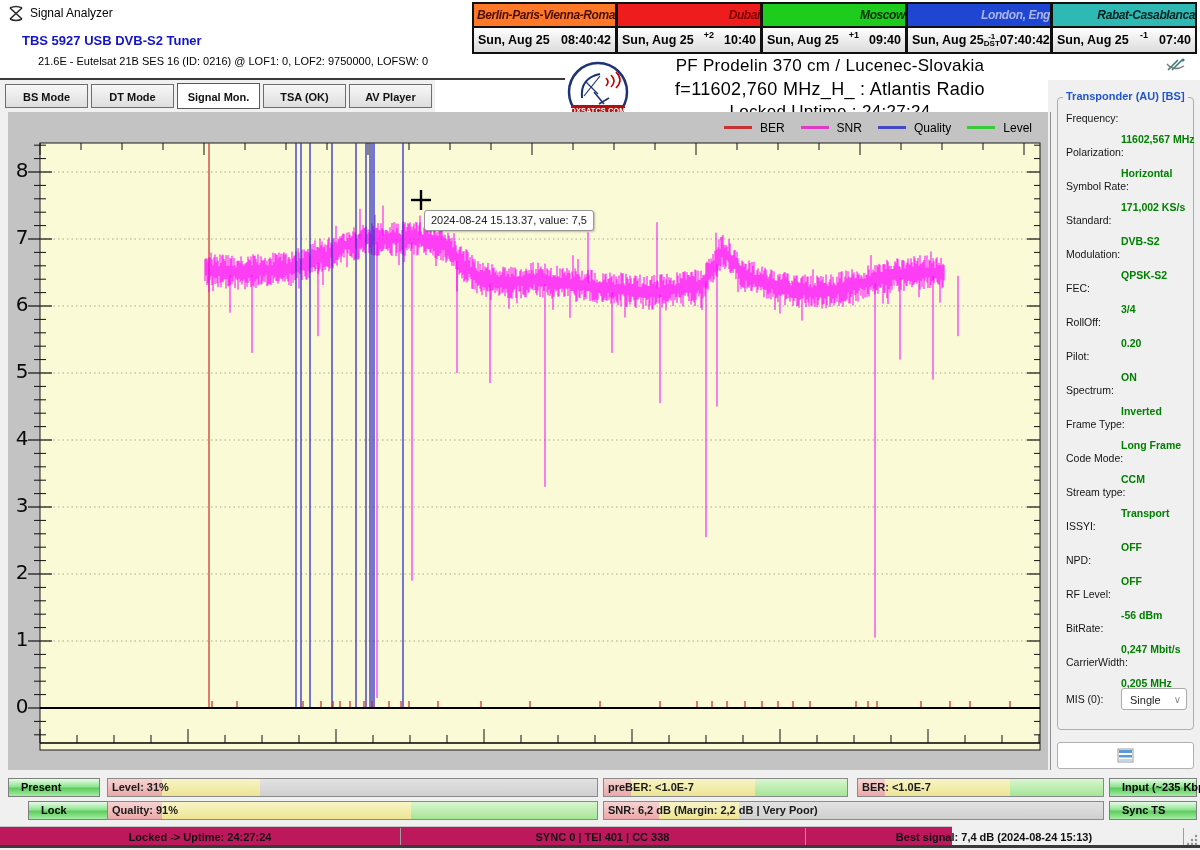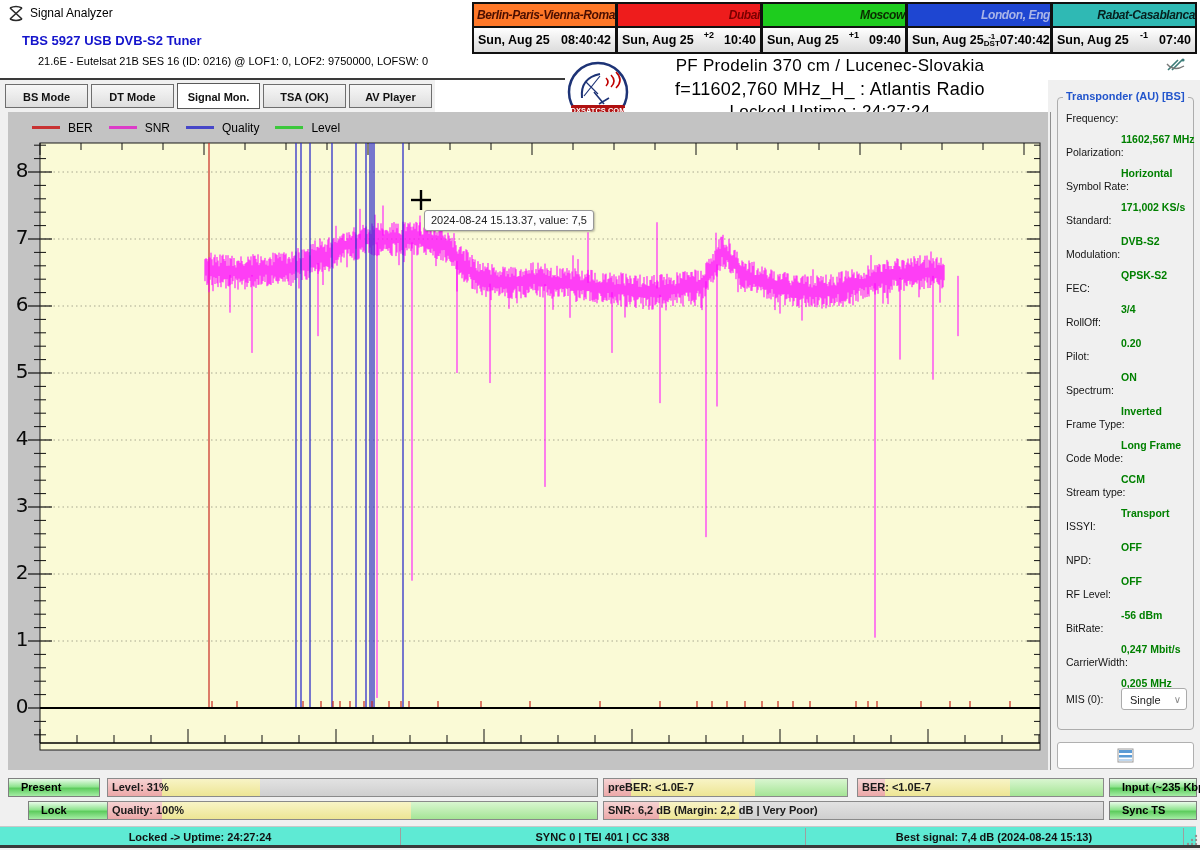--- a/index.html
+++ b/index.html
@@ -43,21 +43,21 @@
 
   
   #center-header{left:590px;top:55px;width:480px;text-align:center;color:#000;}
   #hdr1{font-size:17px;line-height:22px;letter-spacing:0.3px;}
   #hdr2{font-size:18px;line-height:24px;letter-spacing:0.3px;}
   #hdr3{font-size:17px;line-height:22px;letter-spacing:0.3px;}
   #logo{left:566px;top:60px;width:64px;height:64px;}
 
   
   #chart{left:8px;top:112px;width:1040px;height:658px;background:#C3C3C3;}
-  #legend{position:absolute;left:0;top:0;width:100%;height:31px;display:flex;align-items:center;padding-left:24px;box-sizing:border-box;}
+  #legend{position:absolute;left:0;top:0;width:100%;height:31px;display:flex;align-items:center;padding-left:48px;box-sizing:border-box;justify-content:flex-end;}
   .leg-item{display:flex;align-items:center;margin-right:16px;}
   .leg-line{width:28px;height:3px;margin-right:8px;}
   .leg-label{font-size:12px;color:#000;}
   #chart-svg{position:absolute;left:0;top:0;}
   .ytick{position:absolute;left:2px;width:24px;height:28px;text-align:center;
          font-family:"DejaVu Sans",sans-serif;font-size:20px;color:#0A0A0A;}
   #tooltip{left:416px;top:98px;height:19px;line-height:19px;padding:0 6px;background:#FDFDFD;
            border:1px solid #979797;border-radius:3px;font-size:11px;color:#222;white-space:nowrap;
            box-shadow:1px 1px 2px rgba(0,0,0,0.25);}
 
@@ -82,21 +82,21 @@
          font-size:11px;font-weight:bold;color:#000;line-height:17px;padding-left:12px;white-space:nowrap;}
   .pbar{position:absolute;height:19px;border:1px solid #8A8A8A;box-sizing:border-box;background:#D6D6D6;overflow:hidden;}
   .seg{position:absolute;top:0;bottom:0;}
   .seg.pink{background:linear-gradient(180deg,#F6D3D3,#ECA8A8);}
   .seg.yellow{background:linear-gradient(180deg,#F8F4C6,#EDE594);}
   .seg.green{background:linear-gradient(180deg,#D9F6D0,#A5E596);}
   .seg.gray{background:linear-gradient(180deg,#E2E2E2,#CFCFCF);}
   .pbar-label{position:absolute;left:4px;top:0;font-size:11px;font-weight:bold;color:#1A1A1A;line-height:17px;white-space:nowrap;}
 
   
-  #statusbar{left:0;top:826px;width:1196px;height:21px;background:#5eead4;border-top:1px solid #C8C8C8;box-sizing:border-box;}
+  #statusbar{left:0;top:826px;width:952px;height:21px;background:#be185d;border-top:1px solid #C8C8C8;box-sizing:border-box;}
   .sb-cell{position:absolute;top:0;height:20px;line-height:20px;text-align:center;font-size:11px;font-weight:bold;color:#111;}
   .sb-div{position:absolute;top:1px;width:1px;height:18px;background:#9E9E9E;}
   #bottom-edge{left:0;top:845px;width:1200px;height:3px;background:#3A3A3A;}
   #grip{left:1186px;top:832px;width:12px;height:12px;}
 </style>
 </head>
 <body>
 
 <div id="app">
 
@@ -524,21 +524,21 @@
       <div class="pbar abs" style="left: 107px; top: 778px; width: 491px;">
         <div class="seg pink" style="left: 0%; width: 11%;"></div>
         <div class="seg yellow" style="left: 11%; width: 20%;"></div>
         <div class="seg gray" style="left: 31%; width: 69%;"></div>
         <div class="pbar-label">Level: 31%</div>
       </div>
       <div class="pbar abs" style="left: 107px; top: 801px; width: 491px;">
         <div class="seg pink" style="left: 0%; width: 11%;"></div>
         <div class="seg yellow" style="left: 11%; width: 51%;"></div>
         <div class="seg green" style="left: 62%; width: 38%;"></div>
-        <div class="pbar-label">Quality: 100%</div>
+        <div class="pbar-label">Quality: 91%</div>
       </div>
       <div class="pbar abs" style="left: 603px; top: 778px; width: 245px;">
         <div class="seg pink" style="left: 0%; width: 11%;"></div>
         <div class="seg yellow" style="left: 11%; width: 51%;"></div>
         <div class="seg green" style="left: 62%; width: 38%;"></div>
         <div class="pbar-label">preBER: &lt;1.0E-7</div>
       </div>
       <div class="pbar abs" style="left: 857px; top: 778px; width: 247px;">
         <div class="seg pink" style="left: 0%; width: 11%;"></div>
         <div class="seg yellow" style="left: 11%; width: 51%;"></div>

